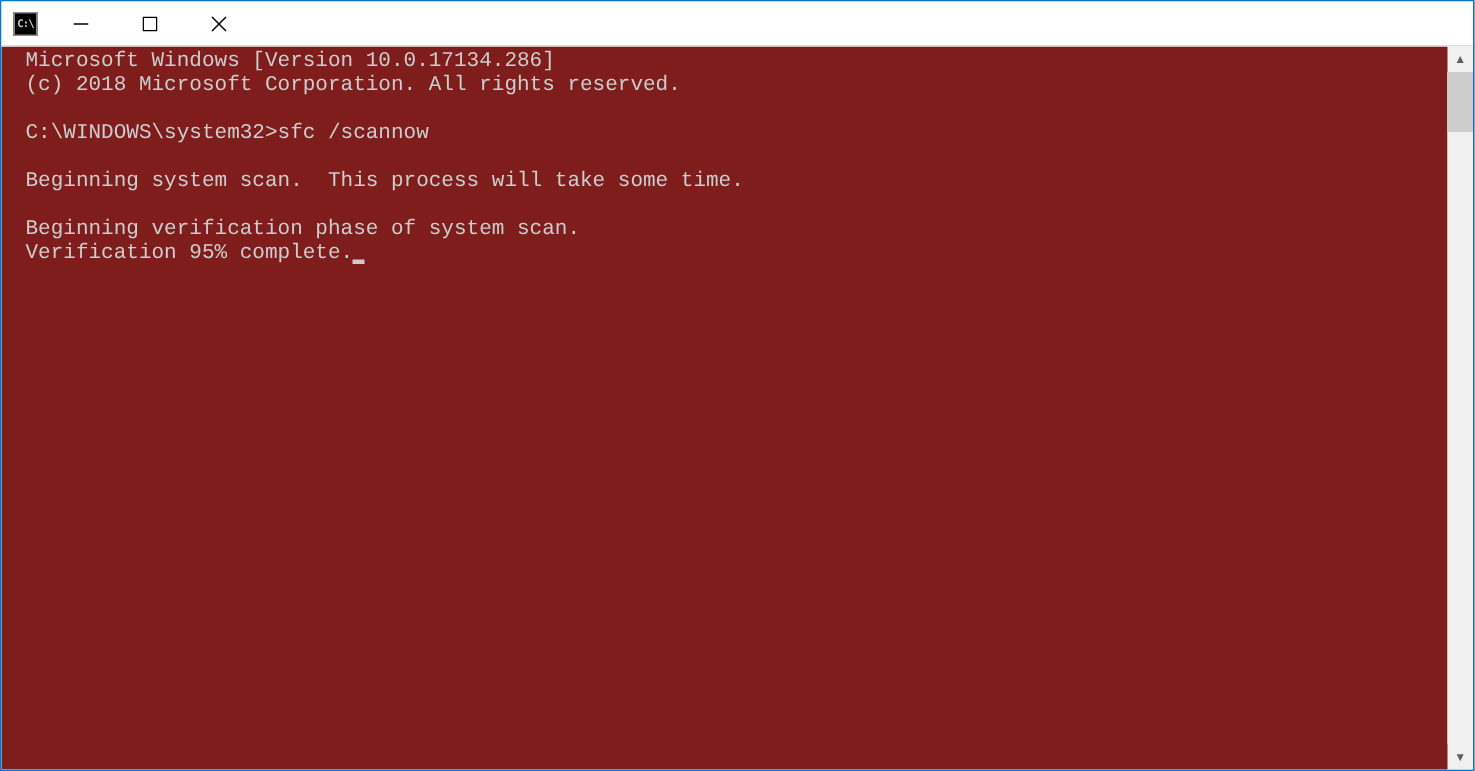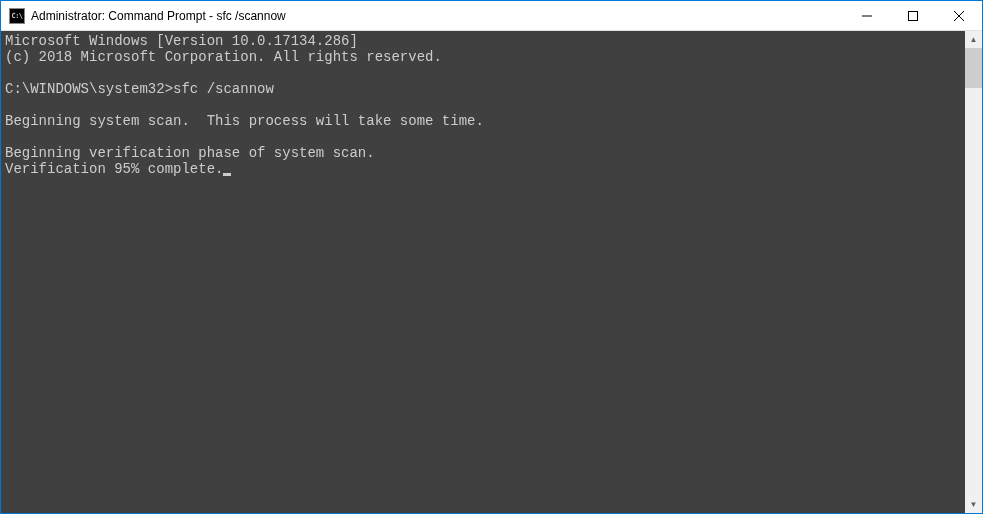--- a/index.html
+++ b/index.html
@@ -72,26 +72,26 @@
       height: 10px;
     }
     .content-area {
       flex: 1;
       display: flex;
       position: relative;
       overflow: hidden;
     }
     .terminal {
       flex: 1;
-      background: #404040;
+      background: #7f1d1d;
       color: #cccccc;
       font-family: Consolas, "Courier New", monospace;
       font-size: 14px;
       line-height: 16px;
-      padding: 2px 4px;
+      padding: 2px 16px;
       white-space: pre;
       overflow: hidden;
       position: relative;
     }
     .terminal-line {
       white-space: pre;
     }
     .cursor {
       display: inline-block;
       width: 8px;
@@ -132,21 +132,20 @@
       color: #606060;
       line-height: 1;
     }
   </style>
 </head>
 <body>
 
 <div class="window">
   <div class="titlebar">
     <div class="title-icon">C:\</div>
-    <div class="title-text">Administrator: Command Prompt - sfc  /scannow</div>
     <div class="window-controls">
       <button class="win-btn">
         <svg viewBox="0 0 10 10">
             <line x1="0" y1="5" x2="10" y2="5" stroke="#000" stroke-width="1"></line>
           </svg>
       </button>
       <button class="win-btn">
         <svg viewBox="0 0 10 10">
             <rect x="0.5" y="0.5" width="9" height="9" fill="none" stroke="#000" stroke-width="1"></rect>
           </svg>

